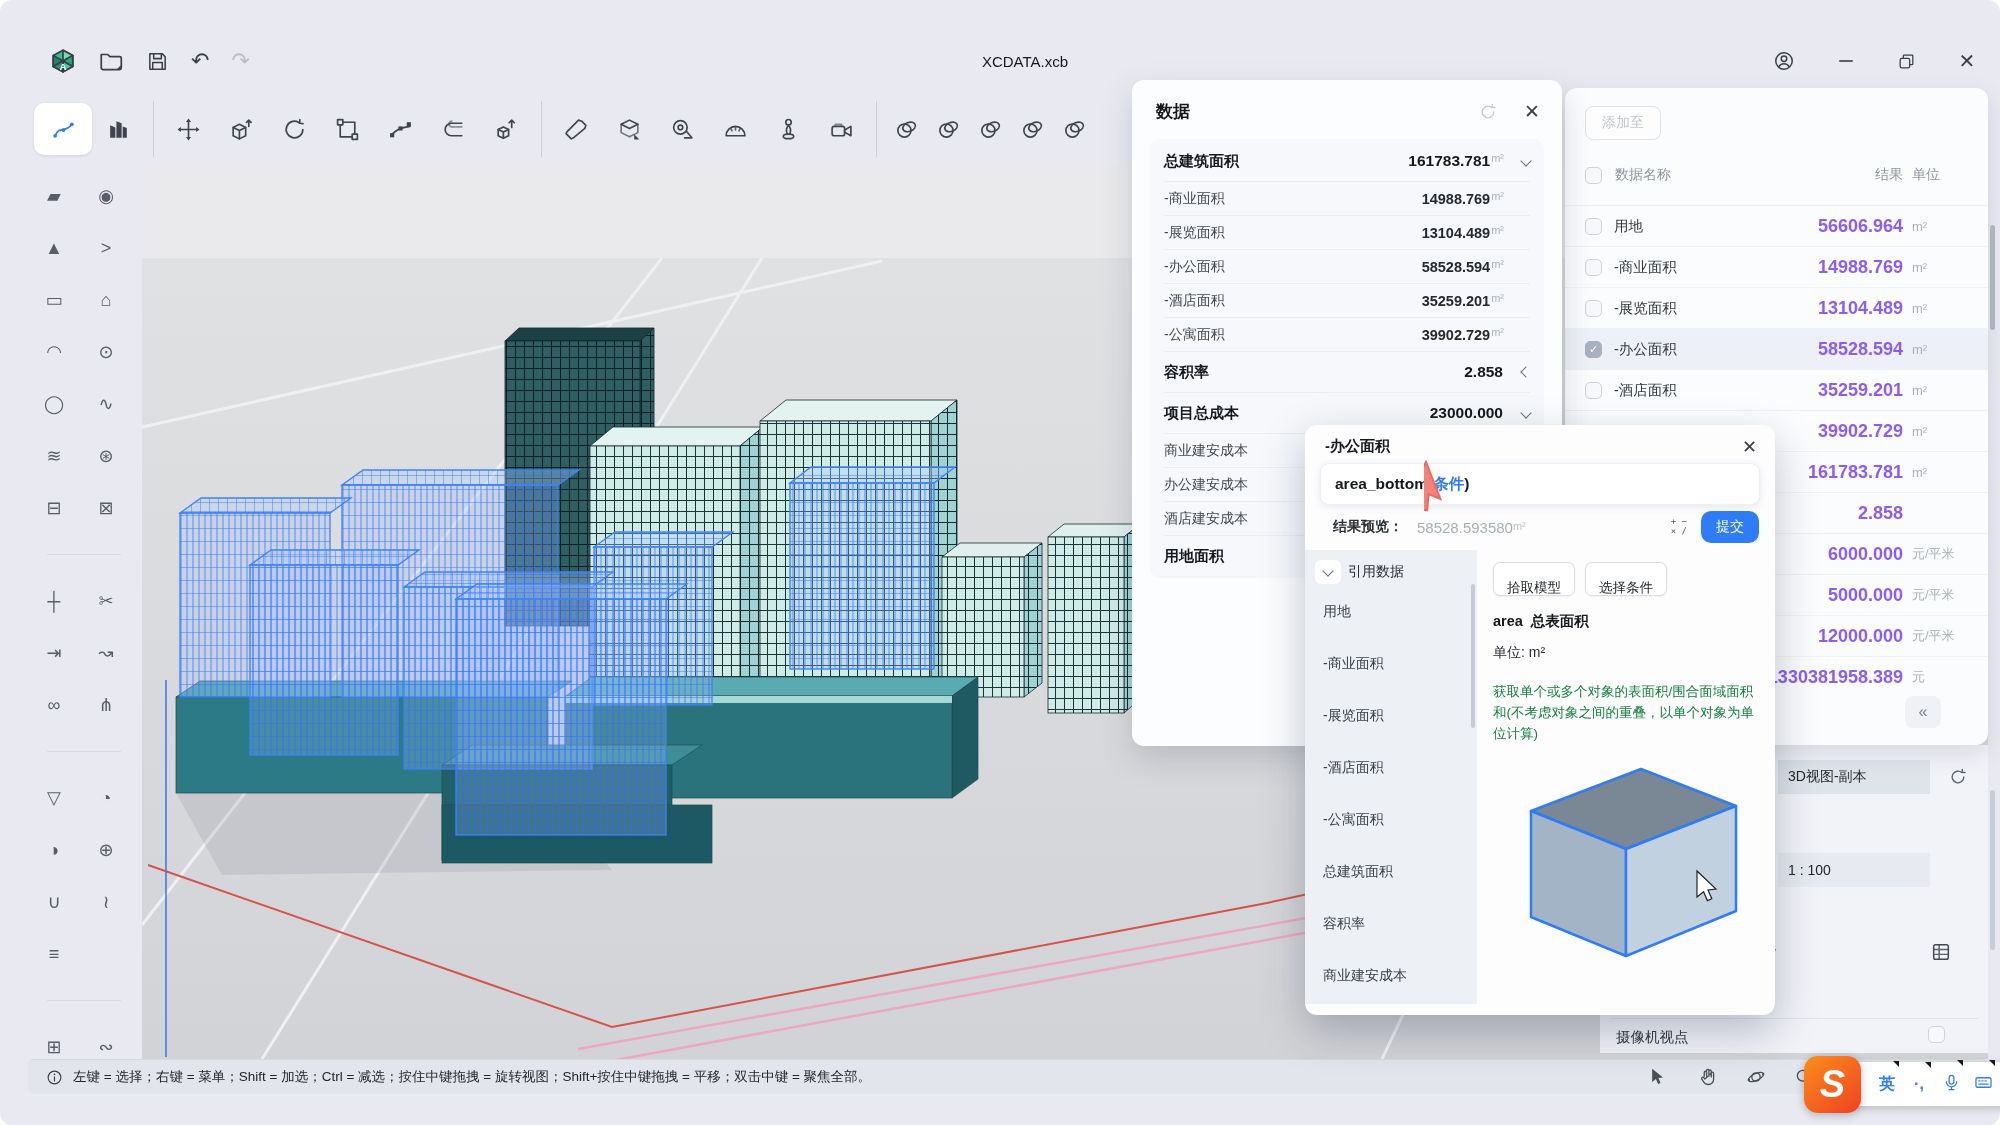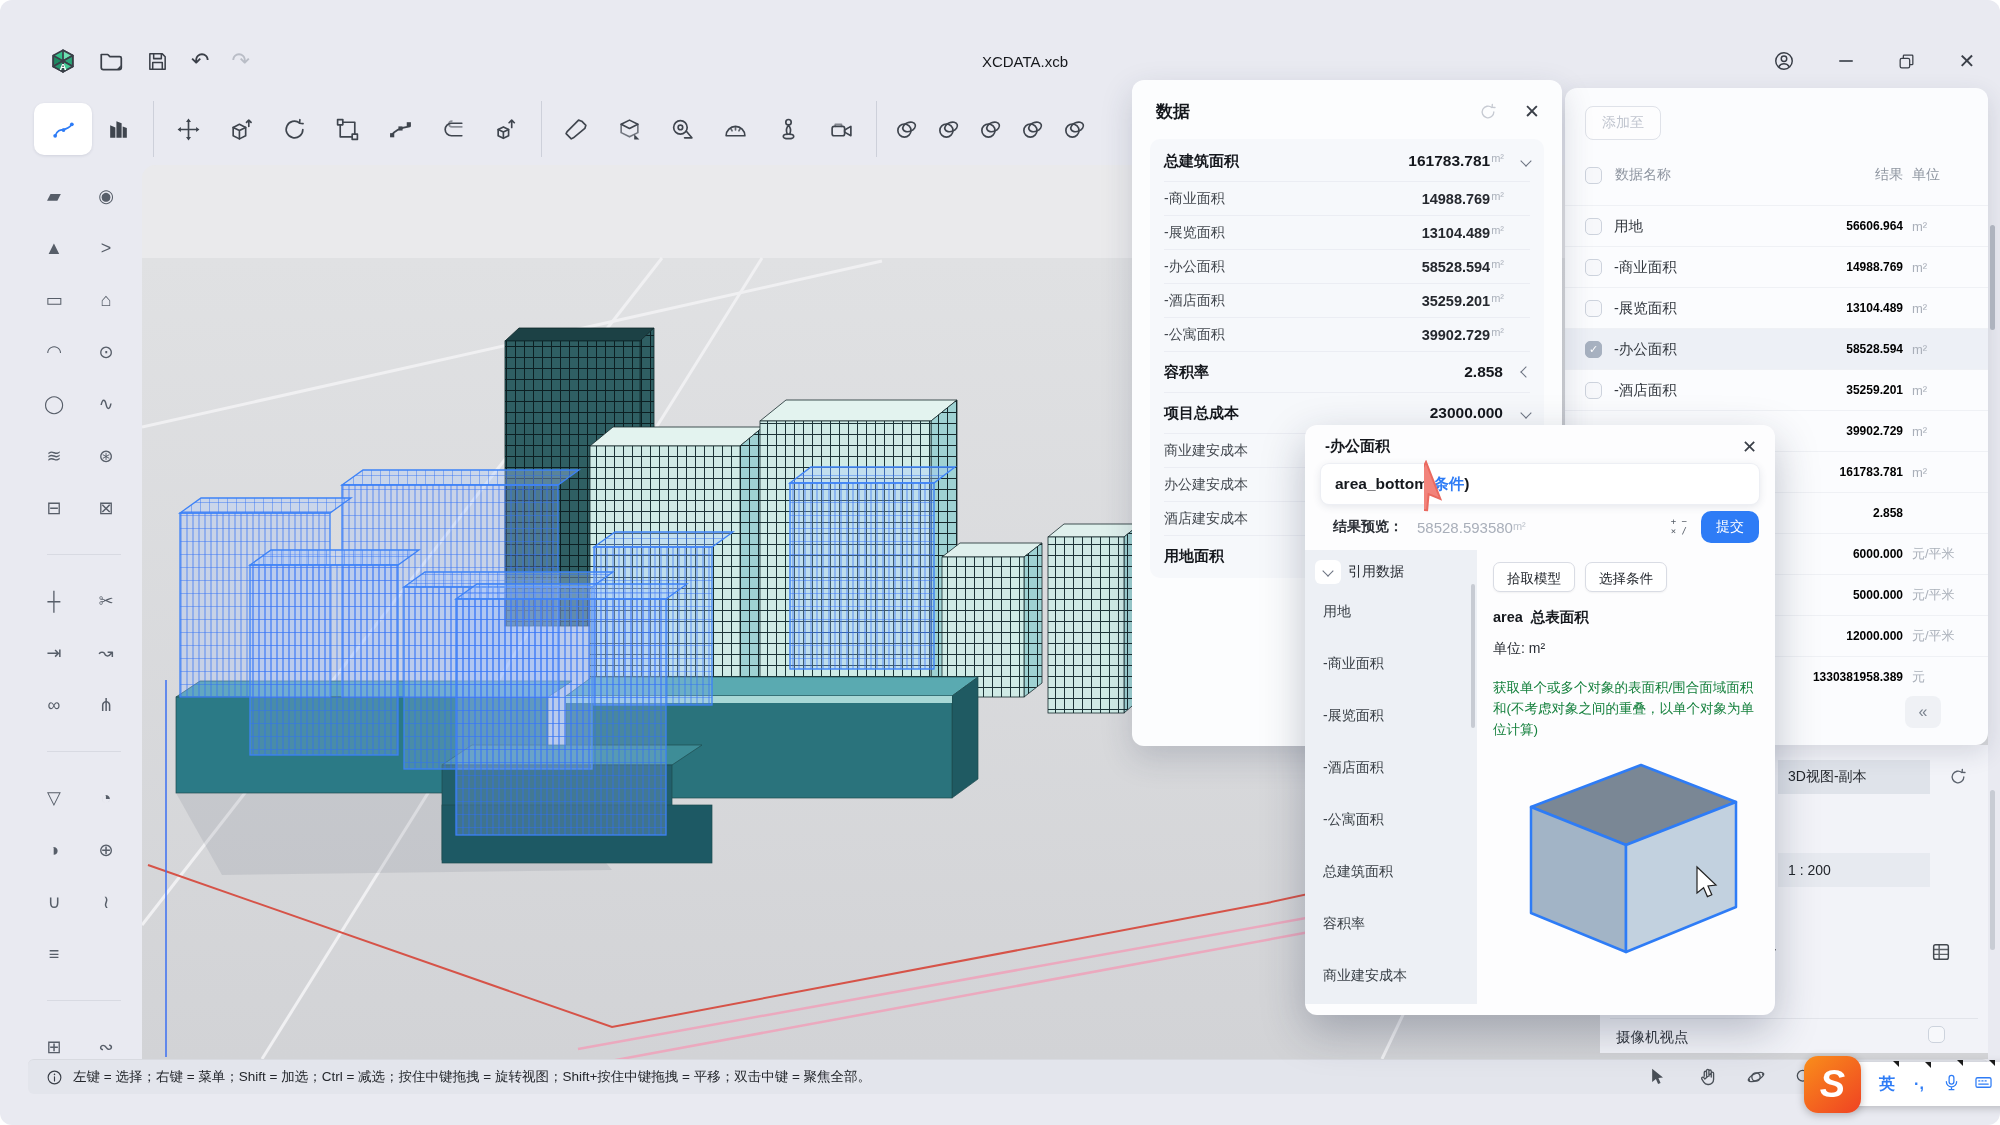--- a/index.html
+++ b/index.html
@@ -69,21 +69,21 @@
   .ap-head .n{flex:1;}
   .ap-head .u{width:56px;padding-left:9px;}
   .ap-rows{position:absolute;left:0;right:0;top:117px;}
   .ap-row{display:flex;align-items:center;height:40px;padding:0 20px;border-top:1px solid #EFF1F5;}
   .ap-row.selected{background:#EDF0F6;}
   .ap-cb{width:17px;height:17px;border-radius:5px;border:1.5px solid #CDD3DD;background:#F7F8FB;margin-right:12px;
          flex:none;display:flex;align-items:center;justify-content:center;font-size:11px;color:#fff;box-sizing:border-box;}
   .ap-cb.checked{background:#A7B1C0;border-color:#A7B1C0;}
   .ap-cb.hidden{visibility:hidden;}
   .ap-lbl{flex:1;font-size:14.5px;color:#33383F;}
-  .ap-val{font-size:12px;font-weight:600;color:#000000;}
+  .ap-val{font-size:18px;font-weight:600;color:#8b5cf6;}
   .ap-unit{width:56px;padding-left:9px;font-size:13px;color:#A9AFB9;}
   .collapse-btn{position:absolute;left:340px;top:608px;width:36px;height:32px;background:#EFF1F5;border-radius:8px;
                 display:flex;align-items:center;justify-content:center;color:#7A828E;font-size:16px;}
 
   
   .dock{position:absolute;left:1600px;top:745px;width:388px;height:308px;background:#F2F3F8;z-index:10;}
   .dock .pill{position:absolute;border-radius:0;font-size:14px;color:#1F2329;display:flex;align-items:center;padding:0 10px;box-sizing:border-box;}
   .dock-sep{position:absolute;left:10px;right:10px;height:1px;background:#E2E4EA;}
 
   
@@ -106,21 +106,21 @@
   .pp-calc{margin-left:auto;color:#555C66;font-size:9px;line-height:1.1;text-align:center;font-family:"DejaVu Sans Mono",monospace;}
   .pp-submit{margin-left:14px;width:58px;height:32px;background:#2E7CF6;color:#fff;font-size:14px;border:none;border-radius:10px;}
   .pp-body{display:flex;height:454px;}
   .pp-list{width:172px;background:#EDF0F5;position:relative;overflow:hidden;}
   .ref-head{display:flex;align-items:center;margin:10px 8px 2px 10px;font-size:14px;color:#2A2E35;}
   .ref-pill{width:26px;height:24px;background:#fff;border-radius:6px;display:flex;align-items:center;justify-content:center;margin-right:7px;}
   .ref-item{height:52px;display:flex;align-items:center;padding-left:18px;font-size:14px;color:#3A4047;}
   .pp-list-sb{position:absolute;right:2px;top:34px;width:4px;height:144px;background:#C7CBD3;border-radius:2px;}
   .pp-right{flex:1;padding:12px 14px 0 16px;position:relative;}
   .pbtn-row{display:flex;gap:10px;}
-  .pbtn{height:30px;padding:7px 13px;background:#fff;border:1px solid #D9DCE4;border-radius:7px;font-size:13.5px;color:#24282E;
+  .pbtn{height:30px;padding:16px 13px;background:#fff;border:1px solid #D9DCE4;border-radius:7px;font-size:13.5px;color:#24282E;
         box-shadow:0 1px 2px rgba(0,0,0,.05);}
   .func-line{margin-top:16px;font-size:14.5px;font-weight:bold;color:#15181d;}
   .func-line .en{margin-right:8px;}
   .unit-line{margin-top:13px;font-size:14px;color:#2A2E35;}
   .desc{margin-top:20px;font-size:13.5px;color:#15803d;line-height:1.55;}
   .cube-wrap{margin-top:6px;display:flex;justify-content:center;}
 
   .red-cursor{position:absolute;left:1424px;top:460px;z-index:46;}
 
   
@@ -615,21 +615,21 @@
       </div>
 
   <div class="dock">
     <div class="pill" style="left:178px;top:15px;width:152px;height:34px;background:#DFE3EA;">
       <span>3D视图-副本</span>
     </div>
     <svg class="ic" style="position:absolute;left:348px;top:22px;width:20px;height:20px;color:#5A616C;">
           <use href="#s-refresh"></use>
         </svg>
     <div class="pill" style="left:178px;top:108px;width:152px;height:34px;background:#E7EAF0;">
-      <span>1 : 200</span>
+      <span>1 : 100</span>
     </div>
     <span style="position:absolute;left:168px;top:200px;font-size:15px;color:#23262B;">7</span>
     <svg class="ic" style="position:absolute;left:330px;top:196px;width:22px;height:22px;color:#43484F;">
           <use href="#s-table"></use>
         </svg>
     <div class="dock-sep" style="top:273px;"></div>
     <span style="position:absolute;left:16px;top:283px;font-size:14.5px;color:#33383F;">摄像机视点</span>
     <span style="position:absolute;left:328px;top:281px;width:17px;height:17px;border:1.5px solid #CDD3DD;border-radius:5px;background:#F7F8FB;box-sizing:border-box;"></span>
   </div>
 

